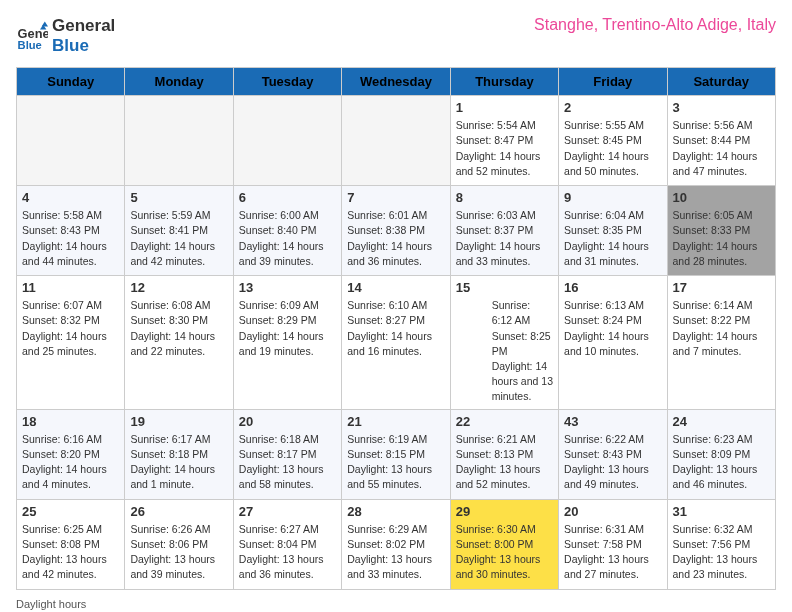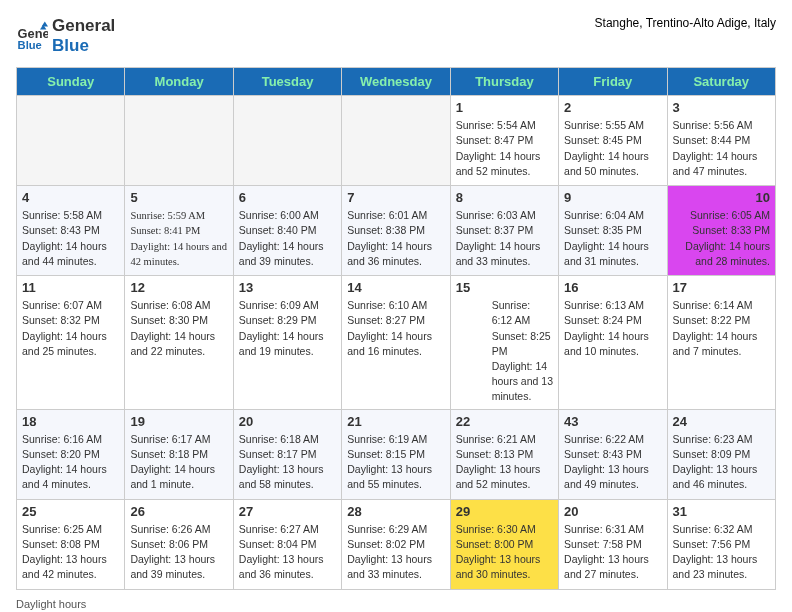--- a/index.html
+++ b/index.html
@@ -25,31 +25,31 @@
       width: 32px;
       height: 32px;
     }
     .title-block { text-align: right; }
     .month-title {
       font-size: 36px;
       font-weight: bold;
       color: #333;
     }
     .subtitle {
-      font-size: 12px;
-      color: #000000;
+      font-size: 16px;
+      color: #ec4899;
     }
     .calendar {
       width: 100%;
       border-collapse: collapse;
       table-layout: fixed;
     }
     .calendar th {
       background: #1a6bb5;
-      color: #86efac;
+      color: #000000;
       text-align: center;
       padding: 6px 4px;
       font-size: 13px;
       border: 1px solid #ccc;
       margin-top: 48px;
     }
     .calendar td {
       border: 1px solid #ccc;
       vertical-align: top;
       padding: 4px 5px;
@@ -144,21 +144,21 @@
       </tr>
       <tr>
         <td style="background: rgb(245, 247, 252);">
           <span class="day-num">4</span>
           <div class="day-info" style="white-space: pre-line;">Sunrise: 5:58 AM
 Sunset: 8:43 PM
 Daylight: 14 hours and 44 minutes.</div>
         </td>
         <td style="background: rgb(245, 247, 252);">
           <span class="day-num">5</span>
-          <div class="day-info" style="white-space: pre-line; font-family: Liberation Serif, serif;">Sunrise: 5:59 AM
+          <div class="day-info" style="white-space: pre-line;">Sunrise: 5:59 AM
 Sunset: 8:41 PM
 Daylight: 14 hours and 42 minutes.</div>
         </td>
         <td style="background: rgb(245, 247, 252);">
           <span class="day-num">6</span>
           <div class="day-info" style="white-space: pre-line;">Sunrise: 6:00 AM
 Sunset: 8:40 PM
 Daylight: 14 hours and 39 minutes.</div>
         </td>
         <td style="background: rgb(245, 247, 252);">
@@ -172,21 +172,21 @@
           <div class="day-info" style="white-space: pre-line;">Sunrise: 6:03 AM
 Sunset: 8:37 PM
 Daylight: 14 hours and 33 minutes.</div>
         </td>
         <td style="background: rgb(245, 247, 252);">
           <span class="day-num">9</span>
           <div class="day-info" style="white-space: pre-line;">Sunrise: 6:04 AM
 Sunset: 8:35 PM
 Daylight: 14 hours and 31 minutes.</div>
         </td>
-        <td style="background: #d946ef; text-align: right;">
+        <td style="background: #a3a3a3;">
           <span class="day-num">10</span>
           <div class="day-info" style="white-space: pre-line;">Sunrise: 6:05 AM
 Sunset: 8:33 PM
 Daylight: 14 hours and 28 minutes.</div>
         </td>
       </tr>
       <tr>
         <td style="background: rgb(255, 255, 255);">
           <span class="day-num">11</span>
           <div class="day-info" style="white-space: pre-line;">Sunrise: 6:07 AM

